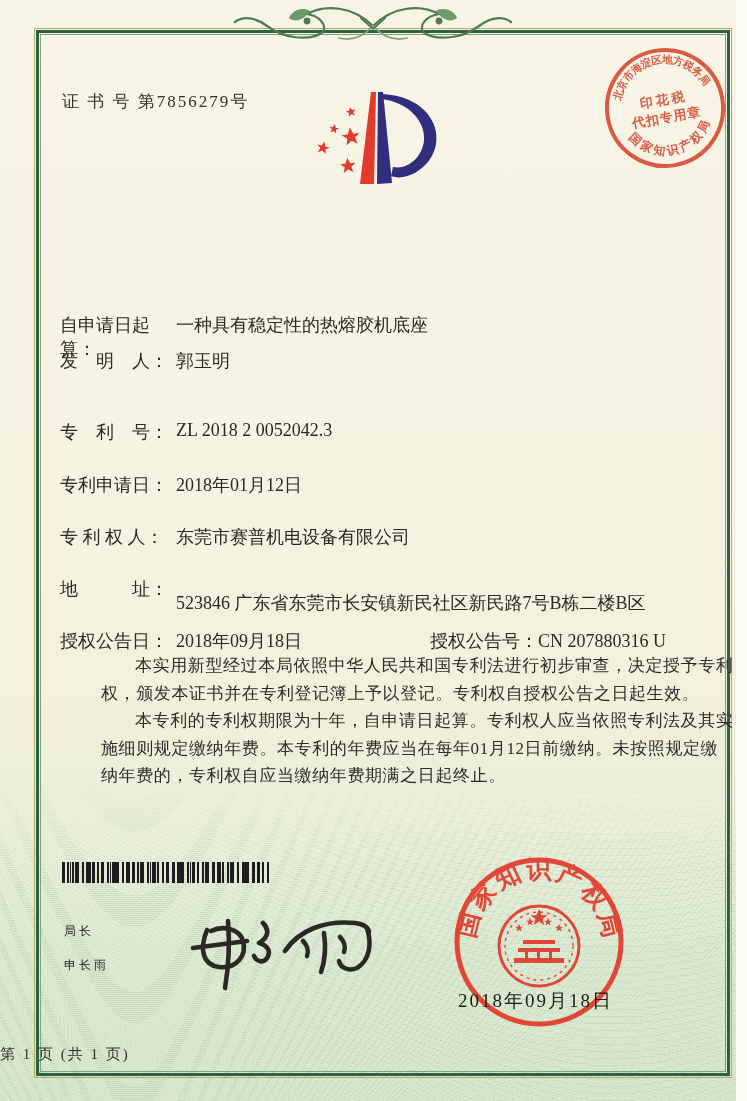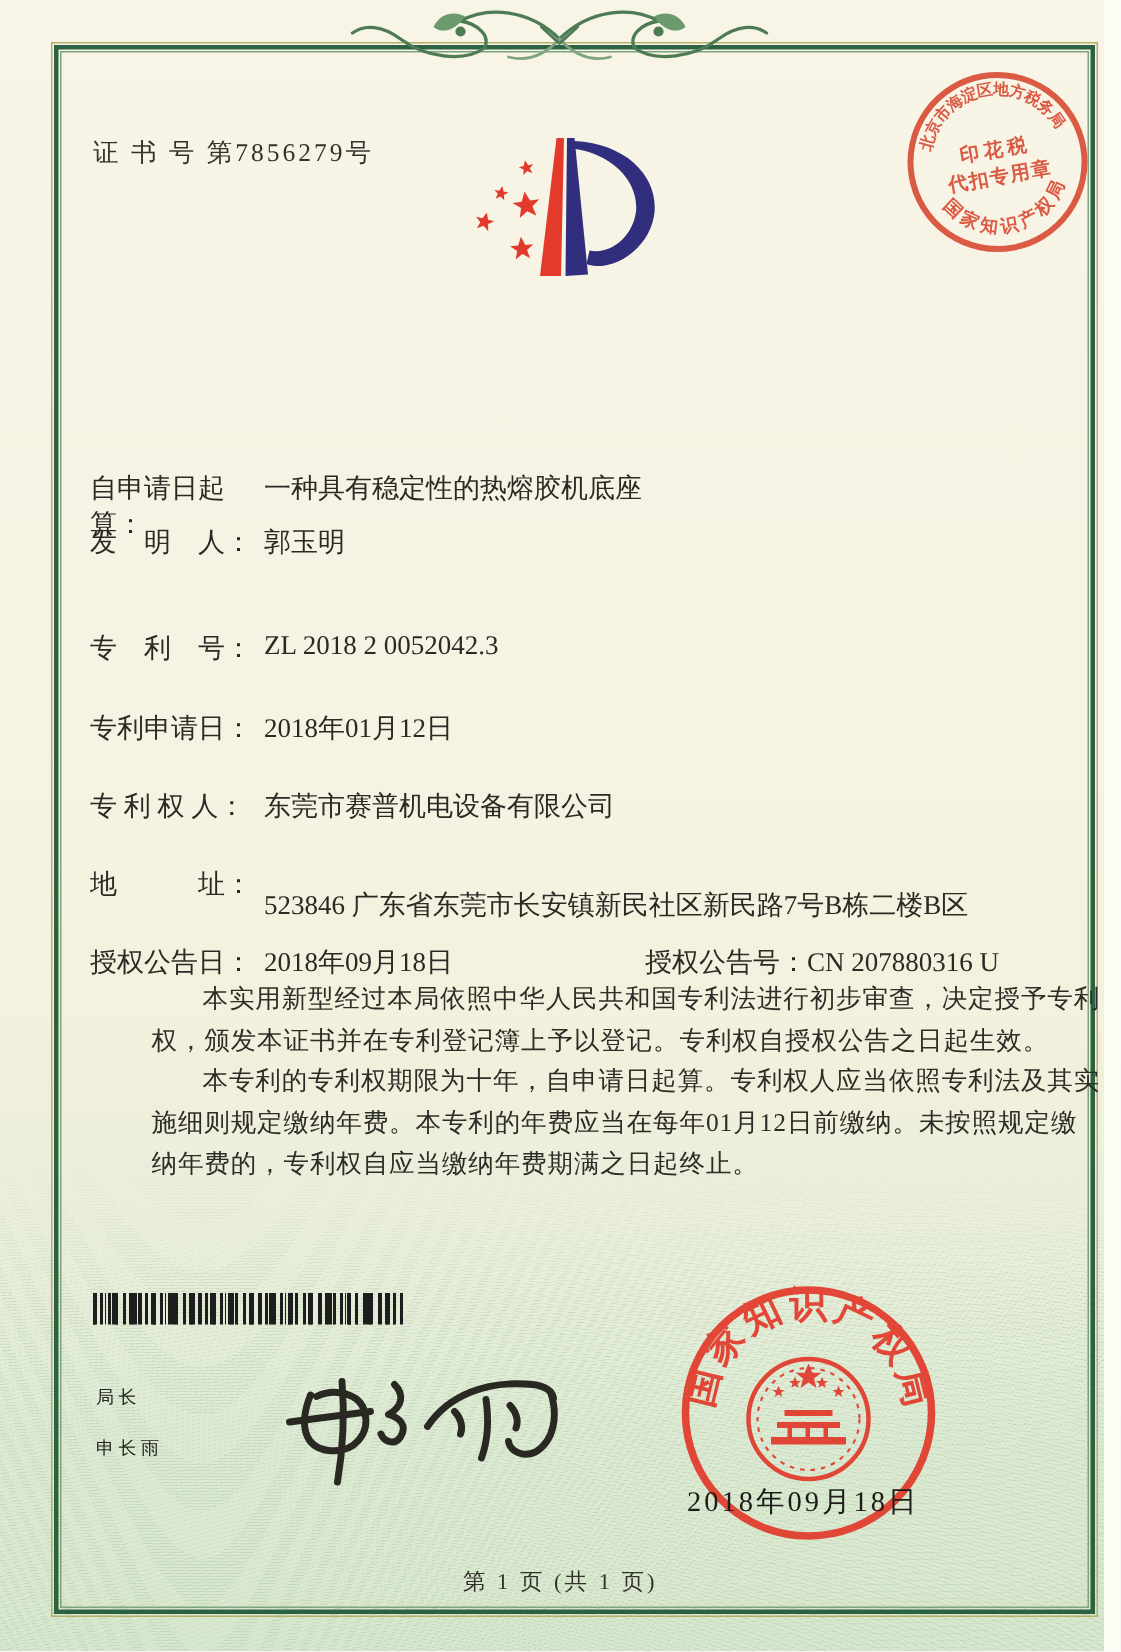--- a/index.html
+++ b/index.html
@@ -37,21 +37,21 @@
     background:
       repeating-linear-gradient(90deg,#1d1d1d 0 2px,transparent 2px 5px),
       repeating-linear-gradient(90deg,#1d1d1d 0 1px,transparent 1px 8px),
       repeating-linear-gradient(90deg,#1d1d1d 0 3px,transparent 3px 13px);}
   .officer-title{position:absolute;left:64px;top:923px;font-size:12px;letter-spacing:3px;color:#26241f;z-index:2;}
   .officer-name{position:absolute;left:64px;top:957px;font-size:12px;letter-spacing:3px;color:#26241f;z-index:2;}
   .signature{position:absolute;left:185px;top:875px;z-index:3;}
   .seal{position:absolute;left:451px;top:854px;z-index:4;opacity:0.93;}
   .seal-date{position:absolute;left:458px;top:988px;font-size:19px;letter-spacing:2px;color:#1d1b17;z-index:5;}
   .stamp{position:absolute;left:601px;top:44px;z-index:5;transform:rotate(-10deg);opacity:0.9;}
-  .footer{position:absolute;left:0;top:1045px;width:747px;text-align:center;font-size:15px;
+  .footer{position:absolute;left:0;top:1045px;width:747px;text-align:left;font-size:15px;
     letter-spacing:2px;color:#33312c;z-index:2;}
 </style>
 </head>
 <body>
 
 <div class="page">
 
   <div class="waves"></div>
   <div class="right-edge"></div>
 

